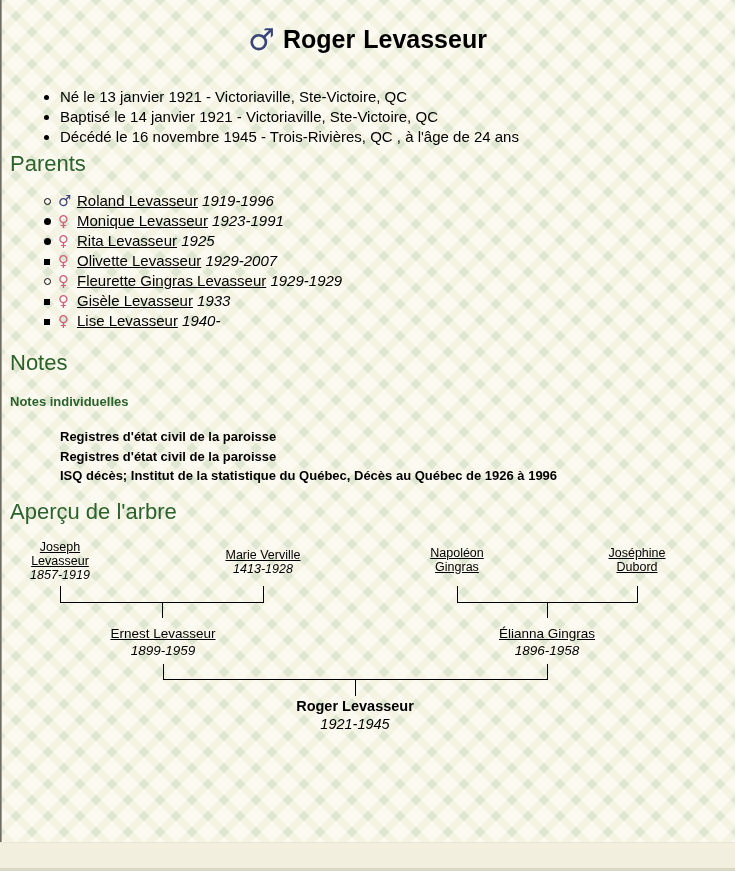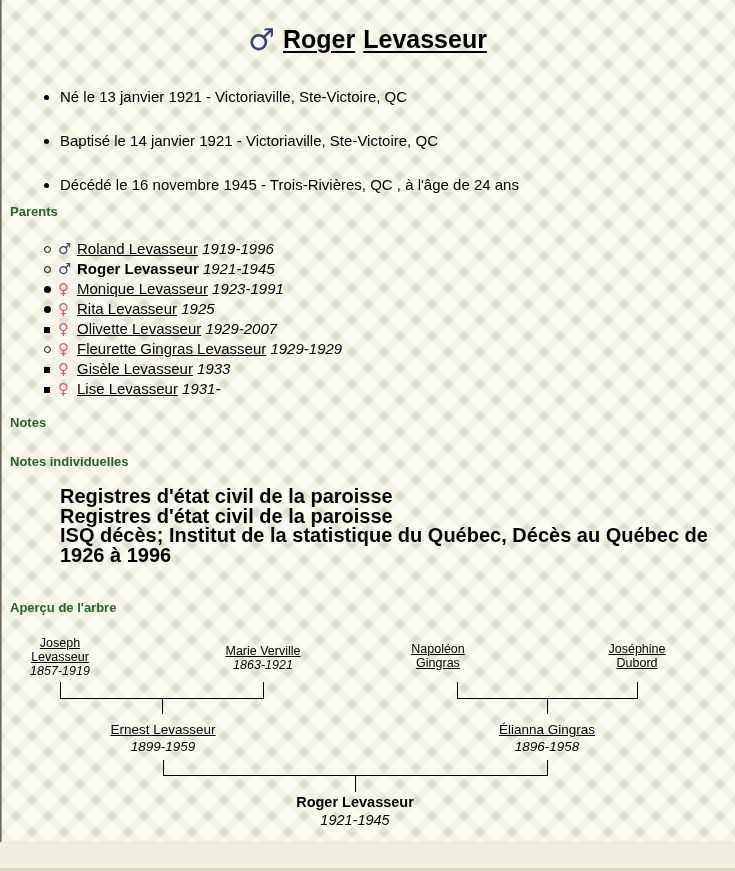--- a/index.html
+++ b/index.html
@@ -43,50 +43,50 @@
     background:linear-gradient(90deg,#57564c,#b8b5a6);}
   .bottom-strip{position:absolute;left:0;top:842px;width:100%;height:29px;
     background:#f2efde;border-top:1px solid #e9e6d3;box-sizing:border-box;
     border-bottom:3px solid #d9d6c1;}
 
   h1{margin:0;padding-top:22px;text-align:center;font-size:25px;font-weight:bold;}
   .male-glyph-title{
     font-family:"DejaVu Sans",sans-serif;font-weight:normal;
     font-size:30px;color:#37457a;margin-right:8px;vertical-align:-2px;
   }
-  .tlink{text-decoration:underline;text-decoration-thickness:2px;text-underline-offset:3px;}
+  .tlink{text-decoration-thickness:2px;text-underline-offset:3px;}
   h1 .sp{display:inline-block;width:8px;}
 
-  h2{color:#2a622a;font-size:13px;font-weight:bold;margin:0 0 0 10px;line-height:21px;}
+  h2{color:#2a622a;font-size:22px;font-weight:normal;margin:0 0 0 10px;line-height:21px;}
   .h2-parents{margin-top:6px;}
   .h2-fratrie{margin-top:17px;}
-  .h2-notes{margin-top:13px;}
-  .h2-tree{margin-top:32px;}
+  .h2-notes{margin-top:21px;}
+  .h2-tree{margin-top:15px;}
   .h3-sub{color:#2a622a;font-size:13px;font-weight:bold;margin:21px 0 0 10px;line-height:16px;}
 
   ul{list-style:disc;}
   ul.events{margin:30px 0 0;padding:0 0 0 60px;line-height:20px;}
   ul.plist{margin:16px 0 0;padding:0 0 0 60px;line-height:20px;}
-  ul.events li,ul.plist li{padding:0;margin-top:24px;}
+  ul.events li,ul.plist li{padding:0;}
   .lnk{text-decoration:underline;}
   .dates{font-style:italic;}
 
   ul.sibs{list-style:none;margin:17px 0 0;padding:0 0 0 44px;line-height:20px;}
   ul.sibs li{padding:0;}
   .mk{display:inline-block;width:14px;}
   .shape{display:inline-block;vertical-align:1px;}
   .shape-circle{width:5px;height:5px;border:1px solid #000;border-radius:50%;background:transparent;}
   .shape-disc{width:7px;height:7px;border-radius:50%;background:#000;}
   .shape-square{width:6px;height:6px;background:#000;}
   .gender{display:inline-block;width:19px;font-family:"DejaVu Sans",sans-serif;font-size:15px;}
   .male{color:#37457a;}
   .female{color:#d25f7d;}
   .self{font-weight:bold;}
 
-  .notes-block{margin:17px 0 0 60px;font-weight:bold;font-size:20px;line-height:19.5px;}
+  .notes-block{margin:17px 0 0 60px;font-weight:bold;font-size:13px;line-height:19.5px;}
 
   .tree{position:relative;height:218px;margin-top:0;}
   .tnode{position:absolute;transform:translateX(-50%);text-align:center;
     font-size:12.5px;line-height:14px;white-space:nowrap;}
   .tnode .nm{text-decoration:underline;display:block;}
   .tnode .dt{font-style:italic;display:block;}
   .tnode-mid{font-size:13.5px;line-height:17px;}
   .tnode-subject{font-size:14.5px;line-height:18px;font-weight:bold;}
   .tnode-subject .dt{font-weight:normal;}
   .tline{position:absolute;background:#000;}
@@ -104,27 +104,26 @@
   <ul class="events">
     <li>Né le 13 janvier 1921 - Victoriaville, Ste-Victoire, QC</li>
     <li>Baptisé le 14 janvier 1921 - Victoriaville, Ste-Victoire, QC</li>
     <li>Décédé le 16 novembre 1945 - Trois-Rivières, QC , à l'âge de 24 ans</li>
   </ul>
 
   <h2 class="h2-parents">Parents</h2>
 
   <ul class="sibs">
     <li><span class="mk"><i class="shape shape-circle"></i></span><span class="gender male">♂</span><span class="lnk">Roland Levasseur</span> <span class="dates">1919-1996</span></li>
-    <li><span class="mk"><i class="shape shape-circle"></i></span><span class="gender male">♂</span><span class="self">Roger Levasseur</span> <span class="dates">1921-1945</span></li>
     <li><span class="mk"><i class="shape shape-disc"></i></span><span class="gender female">♀</span><span class="lnk">Monique Levasseur</span> <span class="dates">1923-1991</span></li>
     <li><span class="mk"><i class="shape shape-disc"></i></span><span class="gender female">♀</span><span class="lnk">Rita Levasseur</span> <span class="dates">1925</span></li>
     <li><span class="mk"><i class="shape shape-square"></i></span><span class="gender female">♀</span><span class="lnk">Olivette Levasseur</span> <span class="dates">1929-2007</span></li>
     <li><span class="mk"><i class="shape shape-circle"></i></span><span class="gender female">♀</span><span class="lnk">Fleurette Gingras Levasseur</span> <span class="dates">1929-1929</span></li>
     <li><span class="mk"><i class="shape shape-square"></i></span><span class="gender female">♀</span><span class="lnk">Gisèle Levasseur</span> <span class="dates">1933</span></li>
-    <li><span class="mk"><i class="shape shape-square"></i></span><span class="gender female">♀</span><span class="lnk">Lise Levasseur</span> <span class="dates">1931-</span></li>
+    <li><span class="mk"><i class="shape shape-square"></i></span><span class="gender female">♀</span><span class="lnk">Lise Levasseur</span> <span class="dates">1940-</span></li>
   </ul>
 
   <h2 class="h2-notes">Notes</h2>
   <h3 class="h3-sub">Notes individuelles</h3>
   <div class="notes-block">
     <div class="note-line">Registres d'état civil de la paroisse</div>
     <div class="note-line">Registres d'état civil de la paroisse</div>
     <div class="note-line">ISQ décès; Institut de la statistique du Québec, Décès au Québec de 1926 à 1996</div>
   </div>
 
@@ -132,23 +131,23 @@
 
   <div class="tree">
 
     <div class="tnode" style="left:60px;top:18px;">
       <span class="nm">Joseph</span>
       <span class="nm">Levasseur</span>
       <span class="dt">1857-1919</span>
     </div>
     <div class="tnode" style="left:263px;top:26px;">
       <span class="nm">Marie Verville</span>
-      <span class="dt">1863-1921</span>
+      <span class="dt">1413-1928</span>
     </div>
-    <div class="tnode" style="left:438px;top:24px;">
+    <div class="tnode" style="left:457px;top:24px;">
       <span class="nm">Napoléon</span>
       <span class="nm">Gingras</span>
     </div>
     <div class="tnode" style="left:637px;top:24px;">
       <span class="nm">Joséphine</span>
       <span class="nm">Dubord</span>
     </div>
 
     <div class="tline vl" style="left:60px;top:64px;height:16px;"></div>
     <div class="tline vl" style="left:263px;top:64px;height:16px;"></div>

